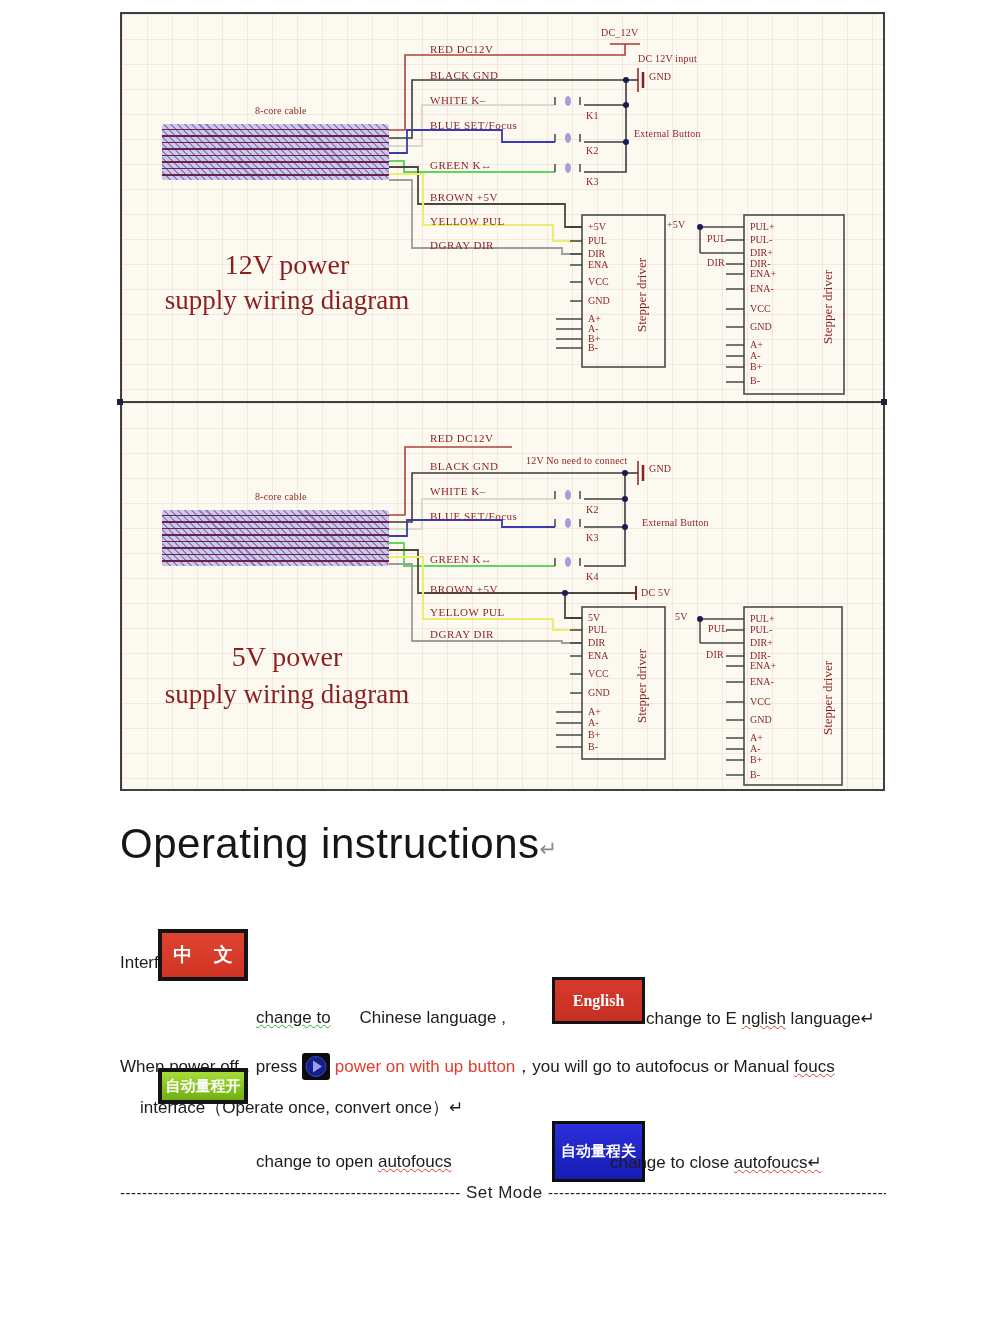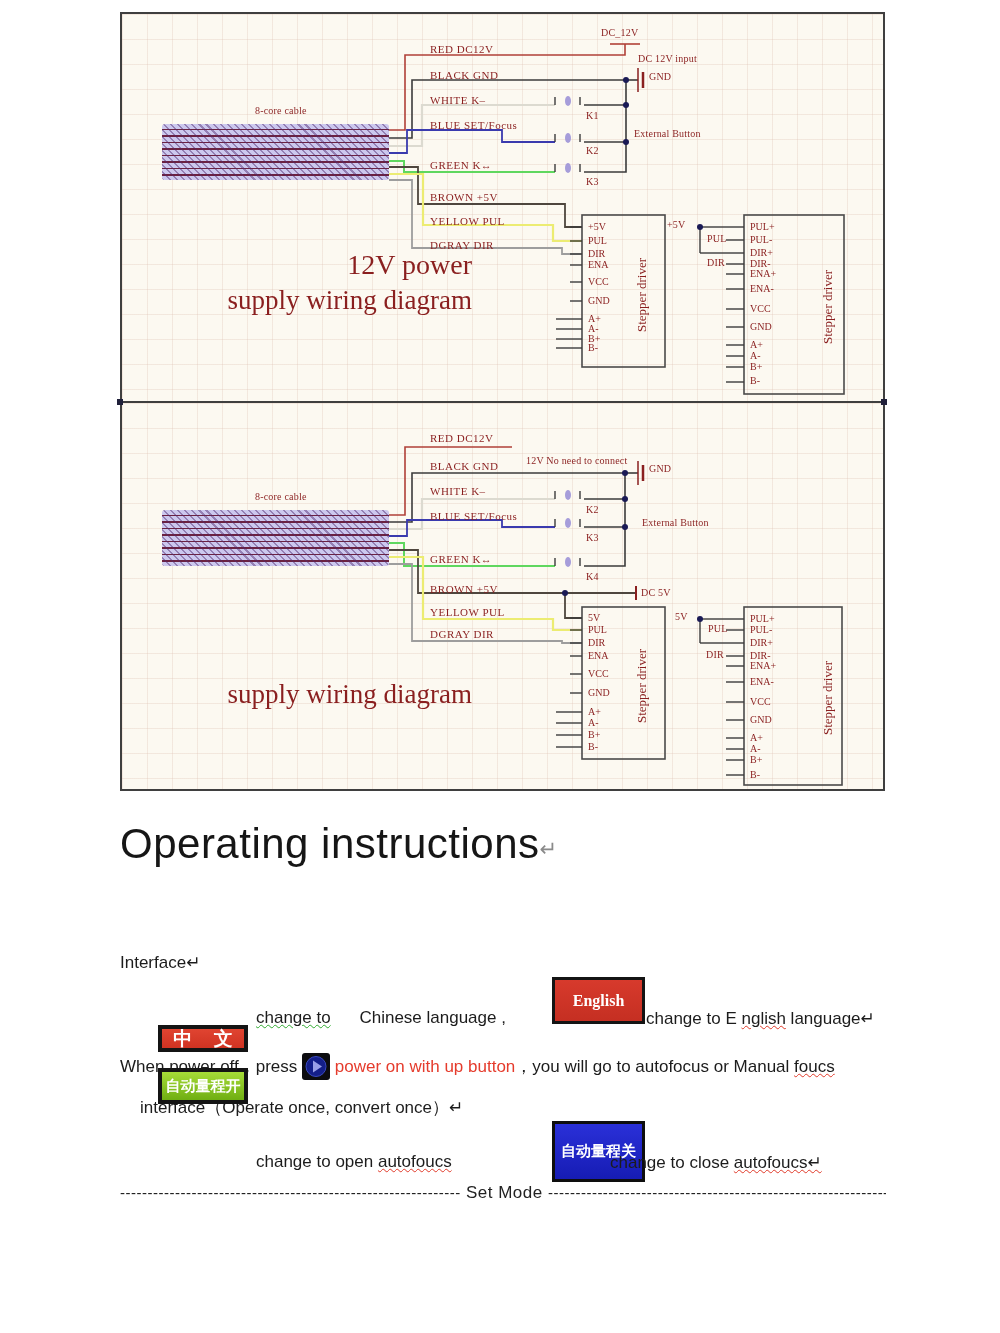--- a/index.html
+++ b/index.html
@@ -10,22 +10,22 @@
          background-image:linear-gradient(rgba(225,200,185,.35) 1px,transparent 1px),
                           linear-gradient(90deg,rgba(225,200,185,.35) 1px,transparent 1px);
          background-size:25px 25px;}
   .panel svg{position:absolute;left:0;top:0;}
   .dlabel{position:absolute;font-family:"Liberation Serif",serif;font-size:11px;
           color:#8a1f1f;white-space:nowrap;letter-spacing:.5px;}
   .dsmall{font-size:10px;letter-spacing:.2px;}
   .pin{position:absolute;font-family:"Liberation Serif",serif;font-size:10px;color:#8a1f1f;white-space:nowrap;}
   .vname{position:absolute;font-family:"Liberation Serif",serif;font-size:13px;color:#8a1f1f;
          white-space:nowrap;transform:rotate(-90deg);transform-origin:0 0;}
-  .dtitle{position:absolute;left:0;width:330px;text-align:right;
-          font-family:"Liberation Serif",serif;color:#8a1f1f;font-size:27px;margin-left:20px;}
+  .dtitle{position:absolute;left:0;width:330px;text-align:center;
+          font-family:"Liberation Serif",serif;color:#8a1f1f;font-size:27px;}
   .cable{position:absolute;left:40px;width:227px;height:56px;border-radius:3px;
          background:
            repeating-linear-gradient(45deg, rgba(80,40,110,.45) 0 1.5px, transparent 1.5px 5px),
            repeating-linear-gradient(180deg, #ccc8ee 0 5px, #6b2140 5px 6.5px);}
   .divdot{position:absolute;width:6px;height:6px;background:#20203a;}
   .ins{position:absolute;color:#1c1c1c;font-size:17px;white-space:nowrap;}
   .red{color:#e53b2c;}
   .wavy-red{text-decoration:underline;text-decoration-style:wavy;text-decoration-color:#e03a2a;text-decoration-thickness:1px;}
   .wavy-blue{text-decoration:underline;text-decoration-style:wavy;text-decoration-color:#3b5bdb;text-decoration-thickness:1px;}
   .wavy-green{text-decoration:underline;text-decoration-style:wavy;text-decoration-color:#2faa2f;text-decoration-thickness:1px;}
@@ -310,31 +310,32 @@
     <span class="pin" style="left:628px;top:257px;">ENA+</span>
     <span class="pin" style="left:628px;top:273px;">ENA-</span>
     <span class="pin" style="left:628px;top:293px;">VCC</span>
     <span class="pin" style="left:628px;top:311px;">GND</span>
     <span class="pin" style="left:628px;top:329px;">A+</span>
     <span class="pin" style="left:628px;top:340px;">A-</span>
     <span class="pin" style="left:628px;top:351px;">B+</span>
     <span class="pin" style="left:628px;top:366px;">B-</span>
     <span class="vname" style="left:698px;top:332px;">Stepper driver</span>
 
+    <div class="dtitle" style="top:238px;font-size:28px;">5V power</div>
     <div class="dtitle" style="top:276px;">supply wiring diagram</div>
   </div>
 
   <div class="divdot" style="left:117px;top:399px;"></div>
   <div class="divdot" style="left:881px;top:399px;"></div>
 
   <div class="heading"><span>Operating instructions</span><span class="retmark">↵</span></div>
 
   <div class="ins" style="left:120px;top:952px;">Interface↵</div>
 
-  <div class="img-btn btn-zh" style="left:158px;top:1025px;width:90px;height:27px;">中 文</div>
+  <div class="img-btn btn-zh" style="left:158px;top:929px;width:90px;height:52px;">中 文</div>
   <div class="ins" style="left:256px;top:1008px;">
     <span class="wavy-green">change to</span>
     <span style="margin-left:24px;">Chinese language ,</span>
   </div>
   <div class="img-btn btn-en" style="left:552px;top:977px;width:93px;height:47px;">English</div>
   <div class="ins" style="left:646px;top:1008px;">
     <span>change to E </span><span class="wavy-red">nglish</span><span> language↵</span>
   </div>
 
   <div class="ins" style="left:120px;top:1053px;">

